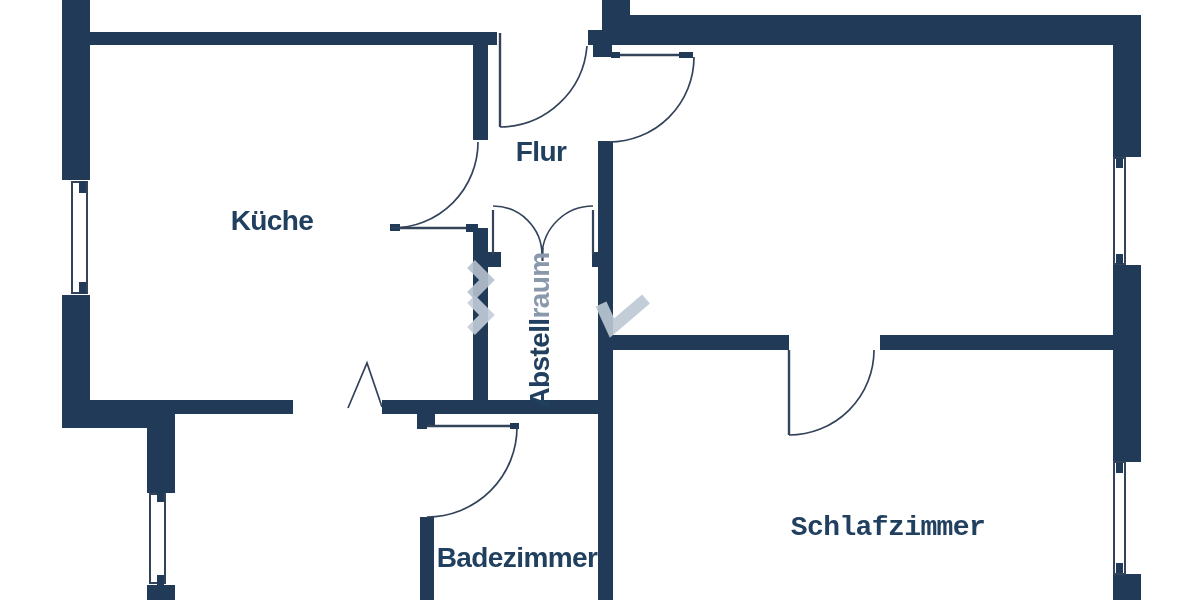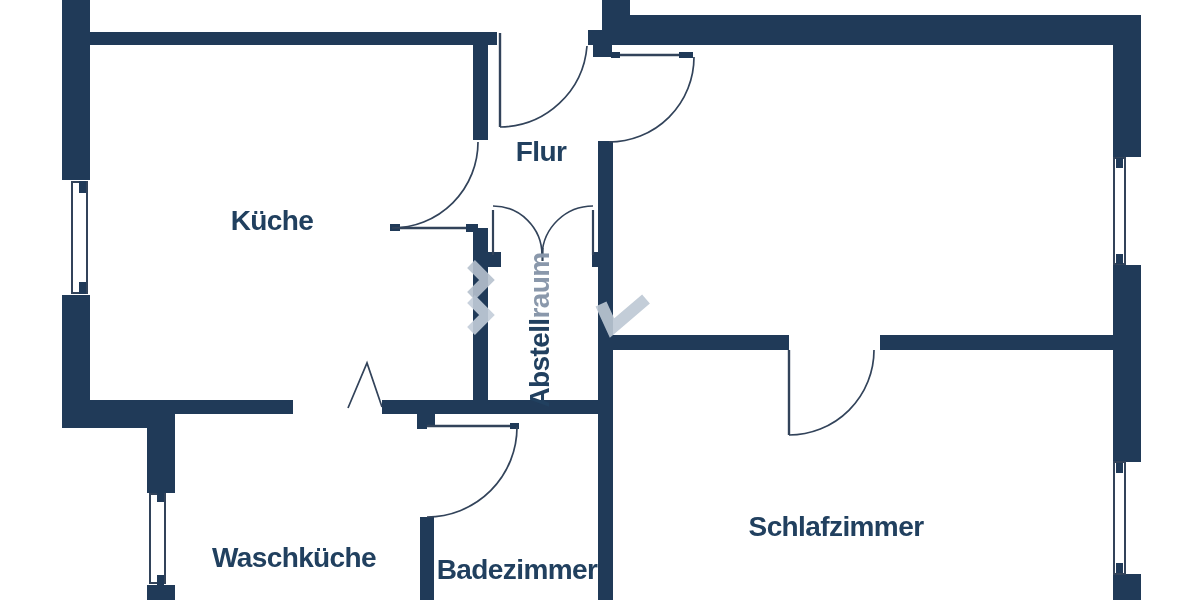--- a/index.html
+++ b/index.html
@@ -22,22 +22,22 @@
     user-select:none;
   }
   .room-label .muted{color:#8a98ab;}
   .rotated{transform:translate(-50%,-50%) rotate(-90deg);}
   
   #lbl-flur        {left:541px;top:152px;}
   #lbl-kueche      {left:272px;top:221px;}
   #lbl-wohnzimmer  {left:870px;top:204px;}
   #lbl-abstellraum {left:540px;top:330px;}
   #lbl-waschkueche {left:294px;top:558px;}
-  #lbl-badezimmer  {left:517px;top:558px;margin-top:12px;}
-  #lbl-schlafzimmer{left:836px;top:527px;}
+  #lbl-badezimmer  {left:517px;top:558px;}
+  #lbl-schlafzimmer{left:888px;top:527px;font-family:Liberation Mono, monospace;}
 </style>
 </head>
 <body>
 
 <div class="plan">
 
   <svg width="1200" height="600" viewBox="0 0 1200 600">
 
     <g fill="#203a58" stroke="none">
 
@@ -156,19 +156,18 @@
     </g>
   </svg>
 
   <div class="room-label" id="lbl-flur">Flur</div>
 
   <div class="room-label" id="lbl-kueche">Küche</div>
 
 
   <div class="room-label rotated" id="lbl-abstellraum"><span>Abstell</span><span class="muted">raum</span></div>
 
-  <div class="room-label" id="lbl-waschkueche">Waschküche</div>
 
   <div class="room-label" id="lbl-badezimmer">Badezimmer</div>
 
   <div class="room-label" id="lbl-schlafzimmer">Schlafzimmer</div>
 
 </div>
 
 </body></html>

